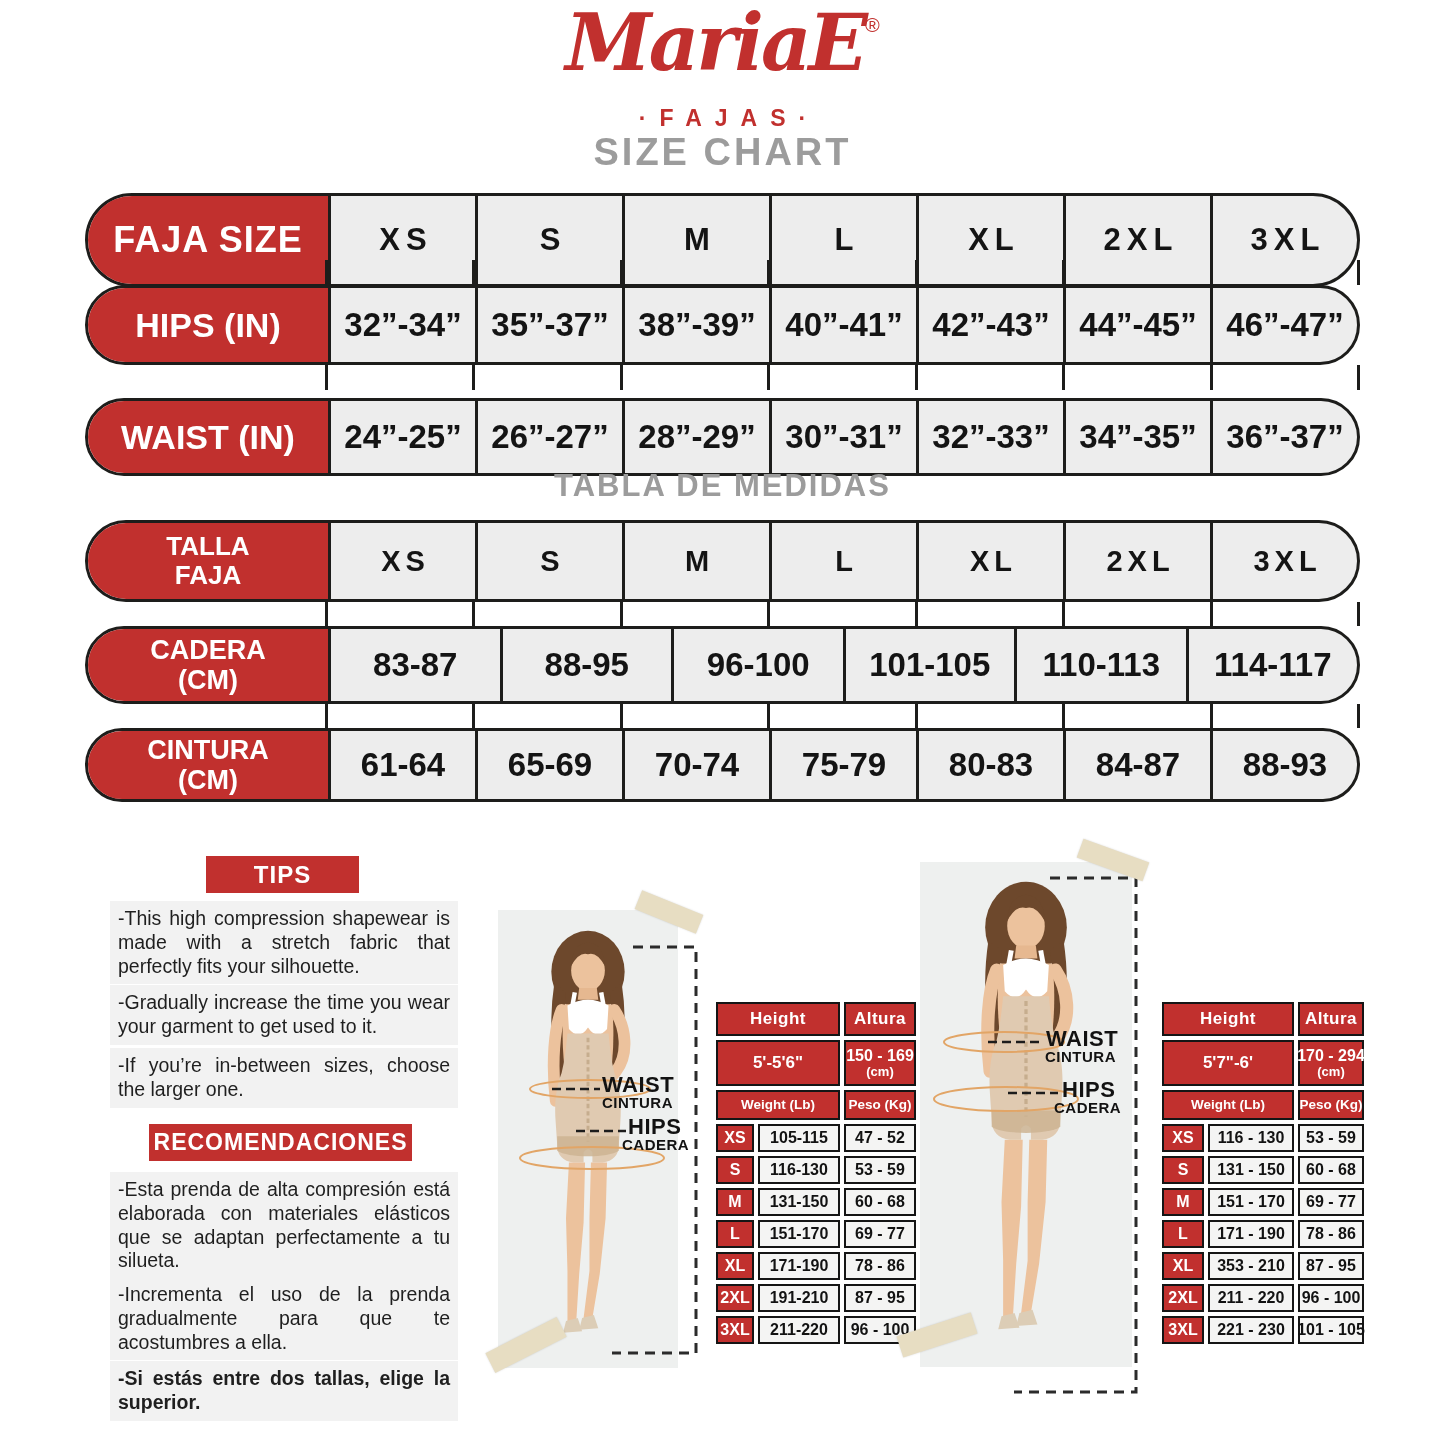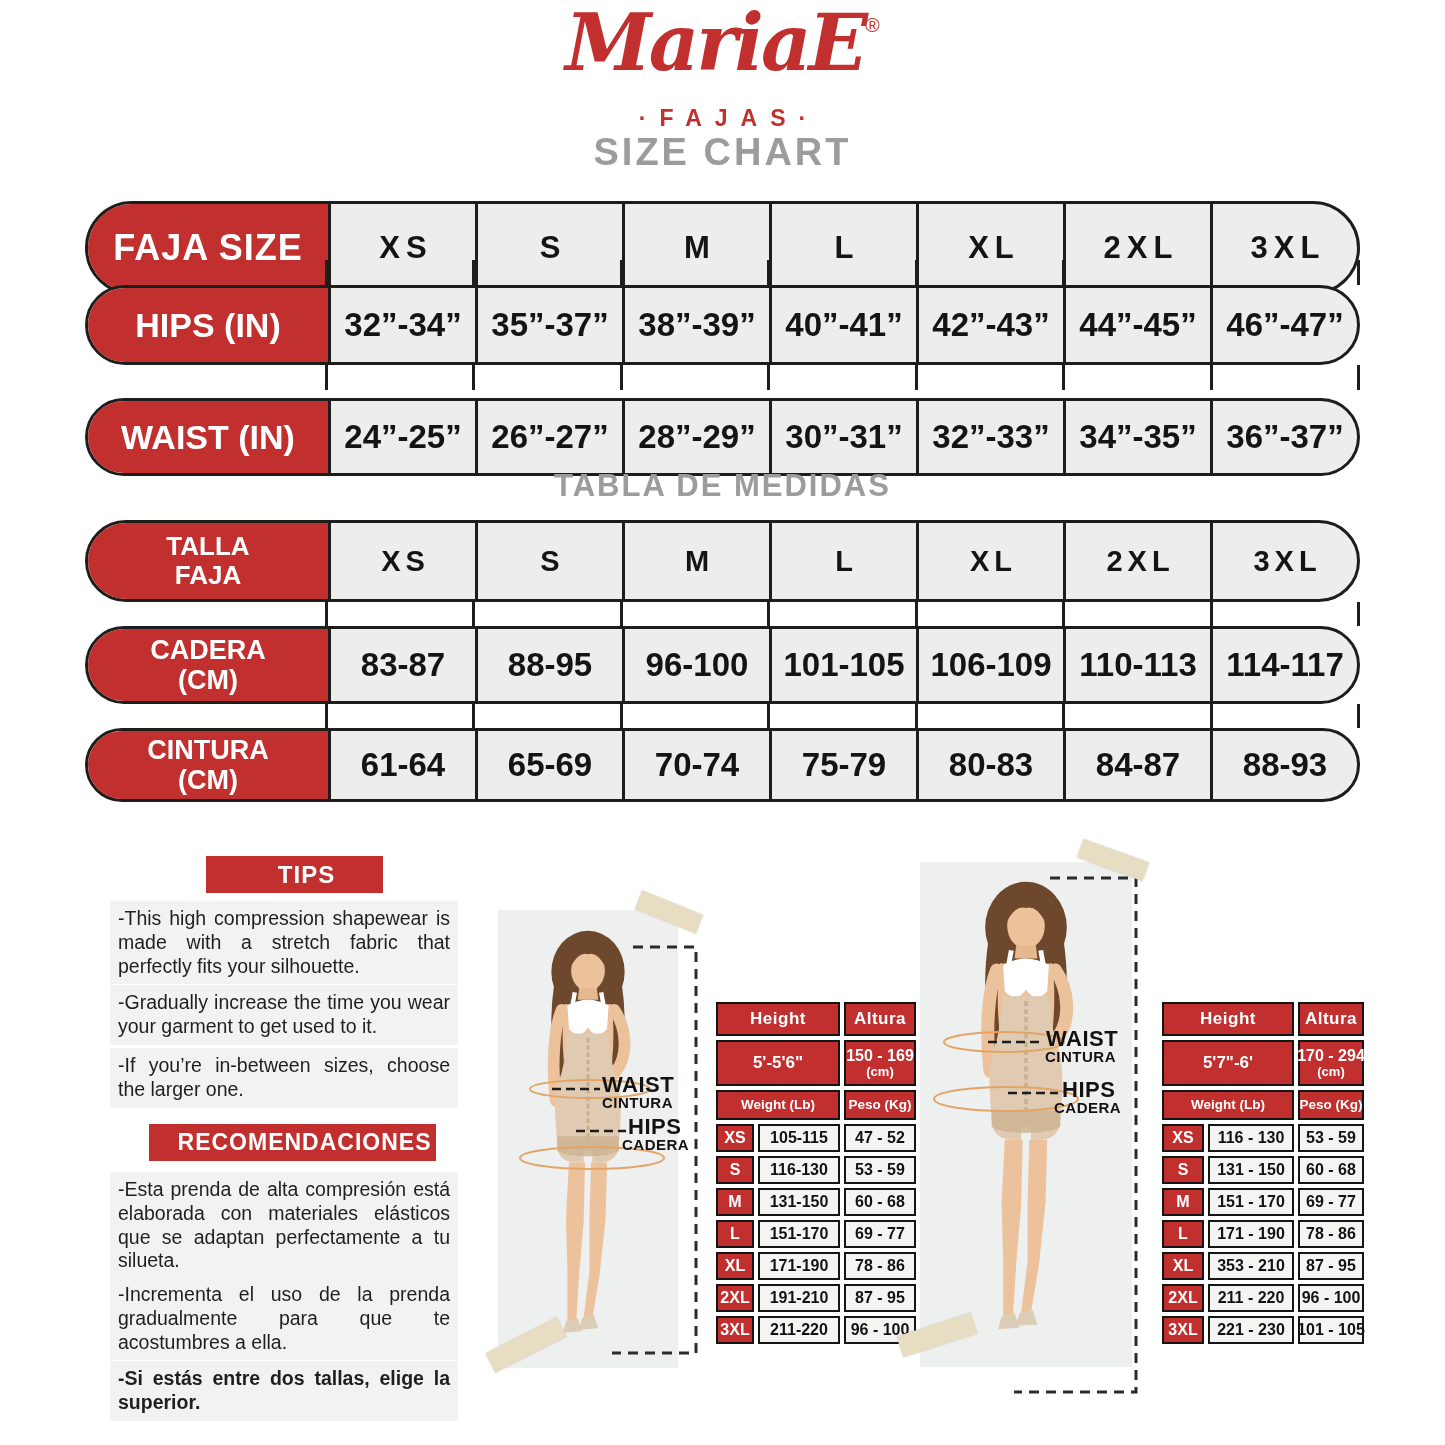--- a/index.html
+++ b/index.html
@@ -37,21 +37,21 @@
   .row-val .pcell{font-size:33px;}
   .row-val .pill-label{font-size:34px;}
   .row-es-sz .pcell{font-size:29px;letter-spacing:5px;text-indent:5px;}
   .two-line{font-size:26px;line-height:1.12;}
   .gaprow{position:absolute;left:325px;width:1035px;display:flex;box-sizing:border-box;
           border-right:3px solid var(--border);}
   .gaprow i{flex:1;border-left:3px solid var(--border);}
 
   
   .red-title{position:absolute;background:var(--red);color:#fff;display:flex;align-items:center;
-             justify-content:center;font-weight:700;font-size:24px;letter-spacing:1px;padding-left:24px;}
+             justify-content:center;font-weight:700;font-size:24px;letter-spacing:1px;}
   .note{position:absolute;left:110px;width:348px;box-sizing:border-box;background:#f2f2f2;
         color:#1f1f1f;font-size:19.5px;line-height:1.22;text-align:justify;padding:6px 8px;}
 
   
   .photo{position:absolute;background:#eef0ef;}
   .model{position:absolute;}
   .tape{position:absolute;background:#e7ddc2;box-shadow:0 0 2px rgba(0,0,0,.15);}
   .overlay{position:absolute;left:0;top:0;z-index:5;pointer-events:none;}
   .figlbl{position:absolute;z-index:6;color:#121212;font-weight:800;white-space:nowrap;}
   .figlbl.big{font-size:22px;letter-spacing:.5px;}
@@ -97,21 +97,21 @@
       <path d="M62 164 L73 164 L72 202 L68 240 L63 270 L57 270 L61 238 L61 202 Z" fill="#ecc29d"></path>
       <path d="M45 272 L53 270 L56 279 L43 280 Z" fill="#dccdb6"></path>
       <path d="M56 270 L64 268 L67 277 L54 278 Z" fill="#dccdb6"></path>
     </symbol>
   </svg>
 
   <div class="brand"><span class="brand-script">MariaE</span><sup class="brand-reg">®</sup></div>
   <div class="brand-sub">·FAJAS·</div>
   <div class="h-main h-size">SIZE CHART</div>
 
-  <div class="pill row-szf" style="top:201px;height:94px;">
+  <div class="pill row-szf" style="top:193px;height:94px;">
     <div class="pill-label">FAJA SIZE</div>
     <div class="pcell">XS</div>
     <div class="pcell">S</div>
     <div class="pcell">M</div>
     <div class="pcell">L</div>
     <div class="pcell">XL</div>
     <div class="pcell">2XL</div>
     <div class="pcell">3XL</div>
   </div>
   <div class="gaprow" style="top:260px;height:25px;">
@@ -182,21 +182,20 @@
 
   <div class="pill row-val" style="top:626px;height:78px;">
     <div class="pill-label two-line" style="font-size:27px;">
       <div>CADERA</div>
       <div>(CM)</div>
     </div>
     <div class="pcell">83-87</div>
     <div class="pcell">88-95</div>
     <div class="pcell">96-100</div>
     <div class="pcell">101-105</div>
-    <div class="pcell">106-109</div>
     <div class="pcell">110-113</div>
     <div class="pcell">114-117</div>
   </div>
   <div class="gaprow" style="top:704px;height:24px;">
       <i></i>
       <i></i>
       <i></i>
       <i></i>
       <i></i>
       <i></i>

